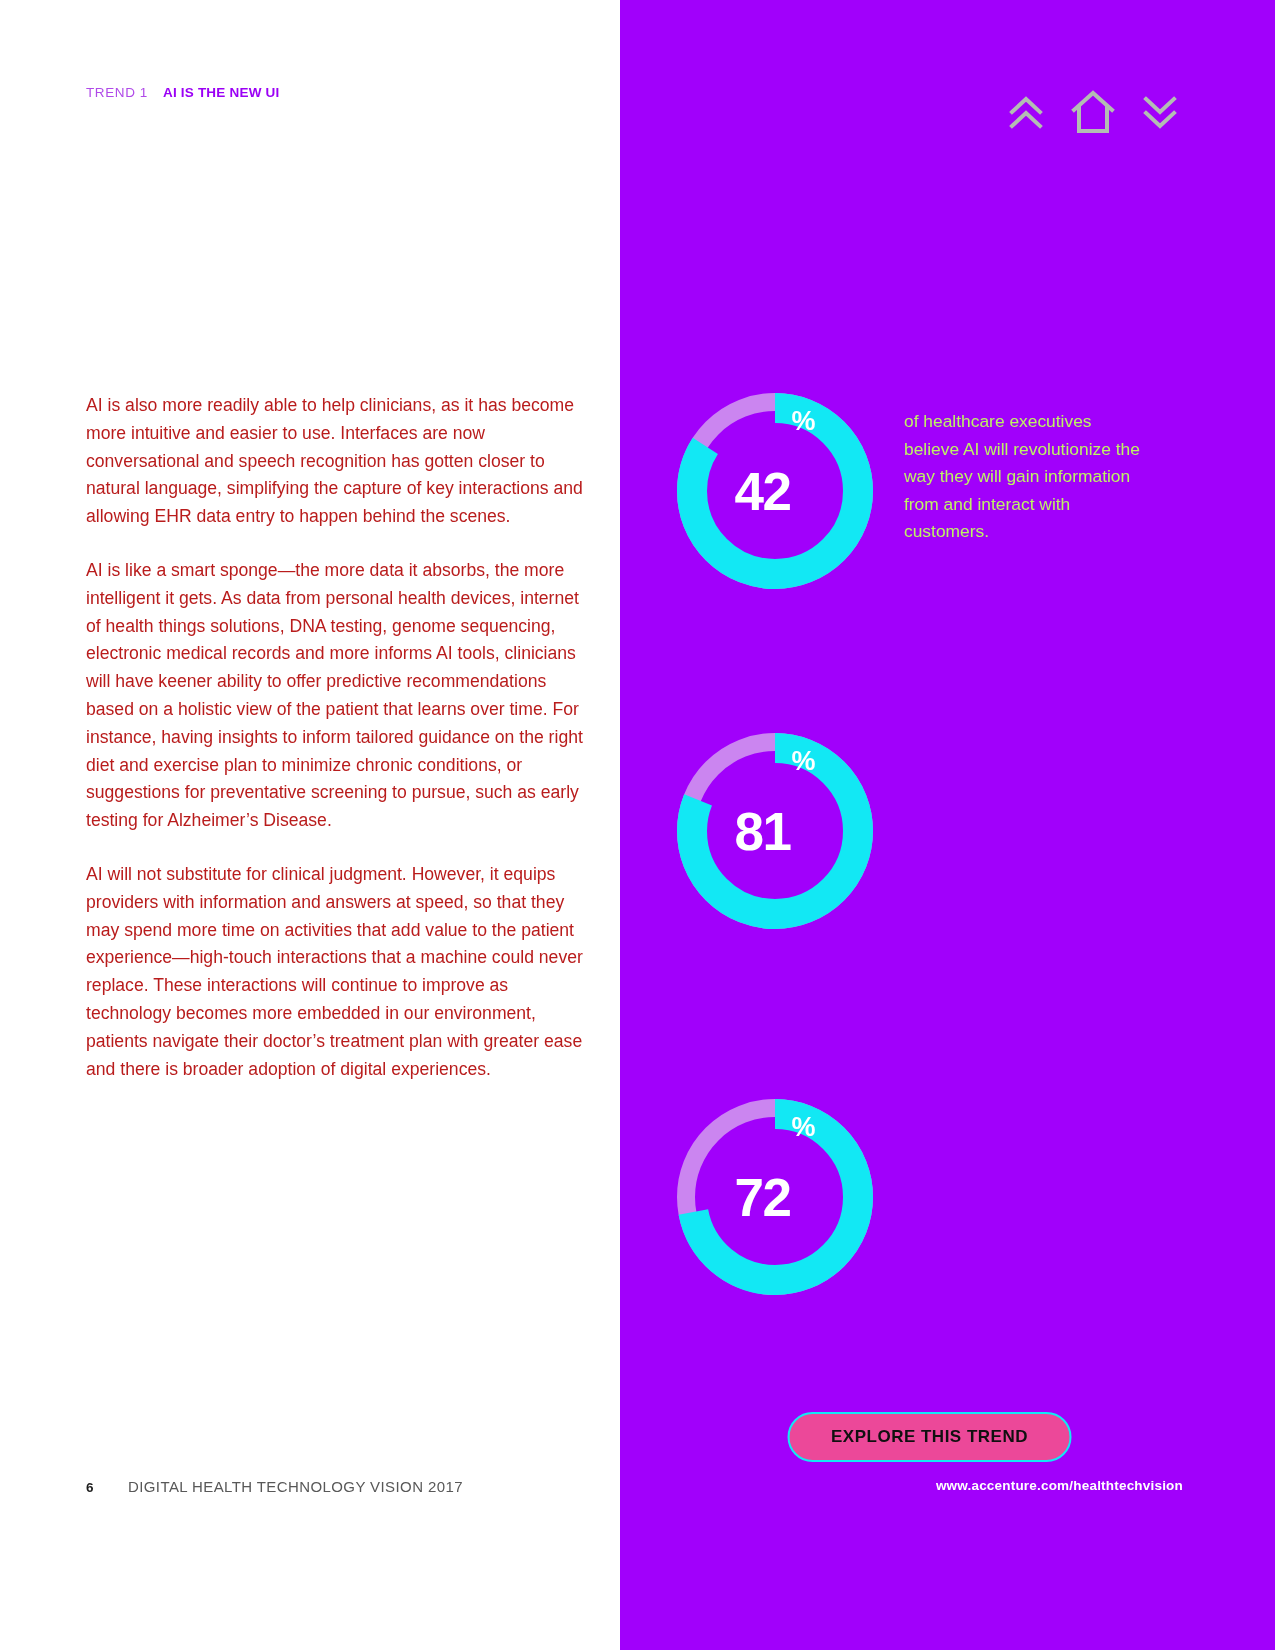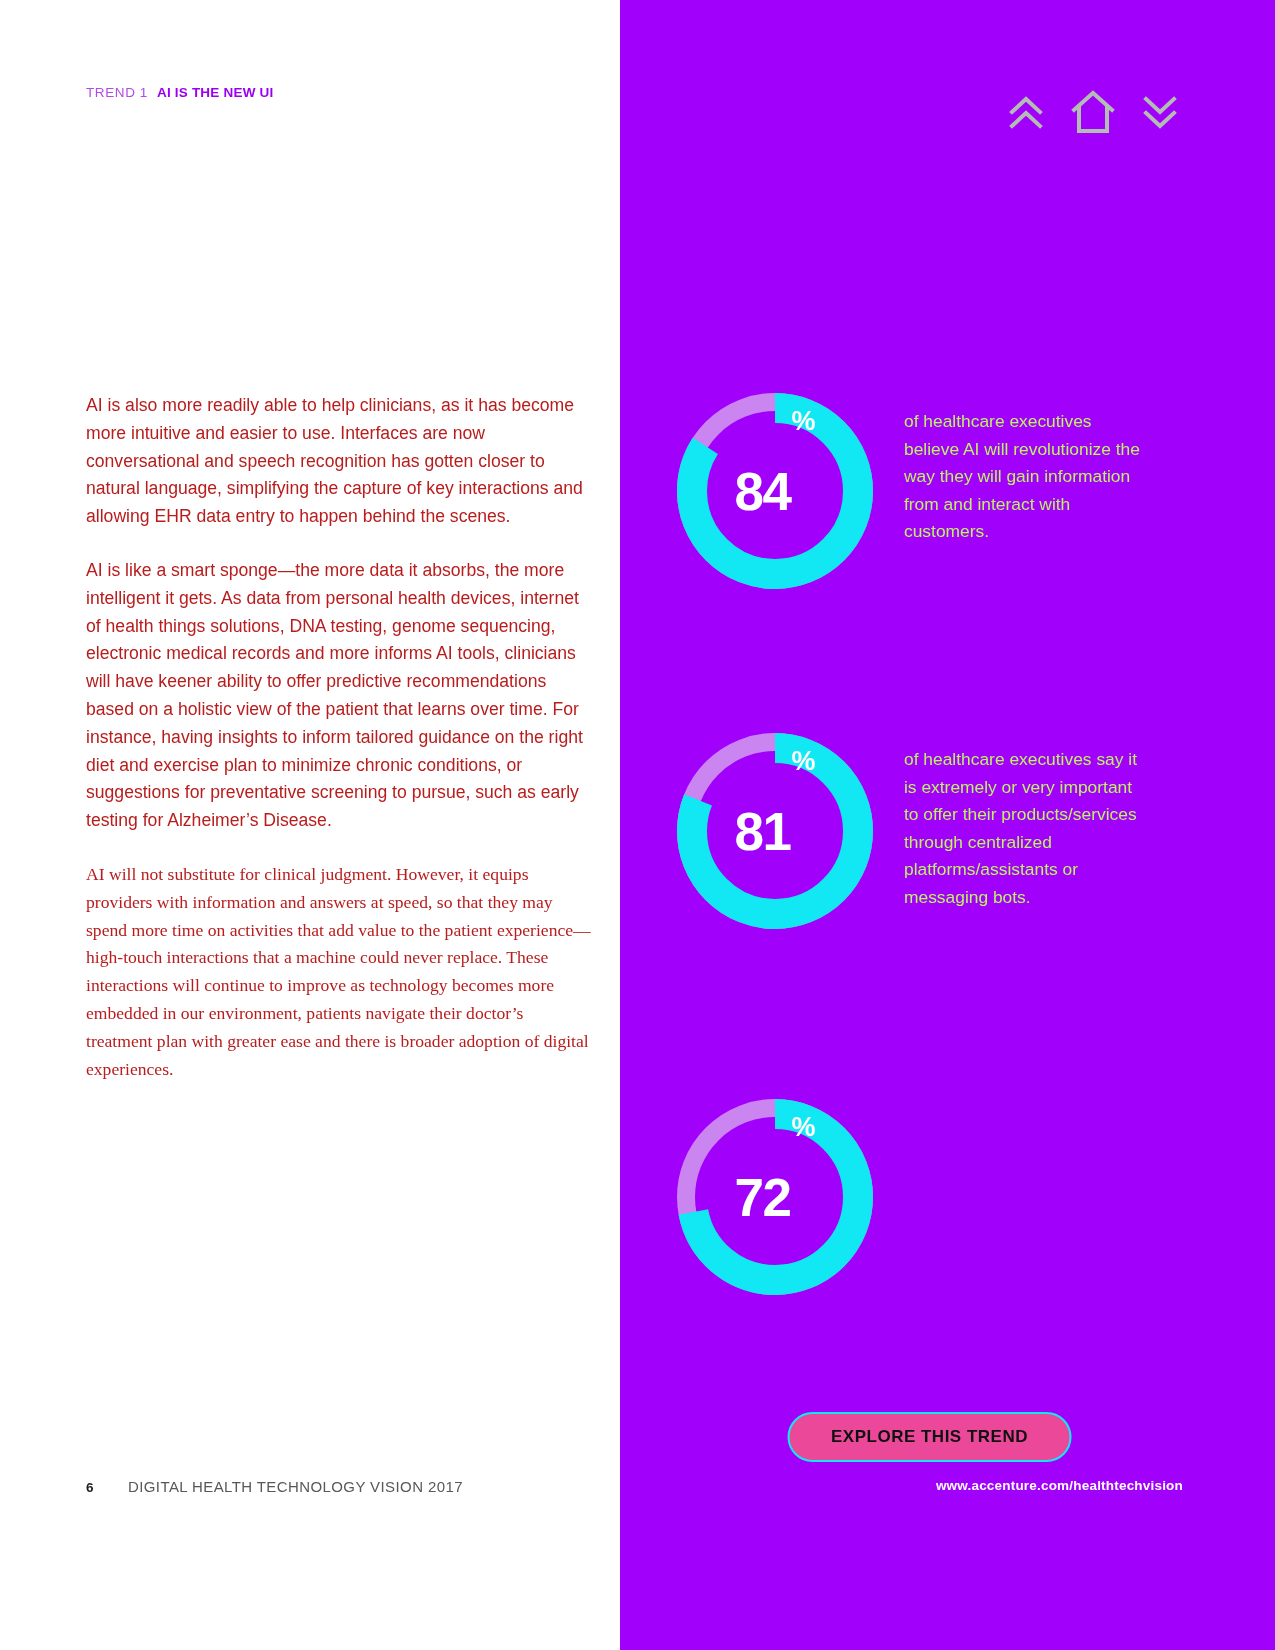--- a/index.html
+++ b/index.html
@@ -37,37 +37,37 @@
     letter-spacing:0.6px;
   }
   .trend-label {
     color:#b04ae8;
     font-weight:400;
   }
   .trend-title {
     color:#9b00f5;
     font-weight:bold;
     letter-spacing:0.2px;
-    margin-left:9px;
+    margin-left:15px;
   }
 
   .body-copy {
     position:absolute;
     left:86px;
     top:392px;
     width:505px;
   }
   .body-copy p {
     font-size:17.6px;
     line-height:27.8px;
     color:#b91c1c;
     margin-bottom:26px;
     font-weight:300;
   }
-  .body-copy p:last-child { margin-bottom:6px;font-family:Liberation Serif, serif; }
+  .body-copy p:last-child { margin-bottom:6px; }
 
   .footer-left {
     position:absolute;
     left:86px;
     top:1478px;
     display:flex;
     align-items:baseline;
     gap:0px;
   }
   .page-num {
@@ -236,39 +236,38 @@
       </span>
     </div>
 
     <div class="stat stat-1">
       <div class="donut-wrap">
         <svg viewBox="0 0 218 218">
           <circle cx="109" cy="109" r="89" fill="none" stroke="#cb85f0" stroke-width="18"></circle>
           <circle class="donut-arc" cx="109" cy="109" r="83" fill="none" stroke="#12e8f4" stroke-width="30" transform="rotate(-90 109 109)" stroke-dasharray="438.06367961656076 521.5043804959057"></circle>
         </svg>
         <div class="donut-value">
-          <span class="donut-num">84</span>
+          <span class="donut-num">42</span>
           <span class="donut-pct">%</span>
         </div>
       </div>
       <div class="stat-caption">of healthcare executives believe AI will revolutionize the way they will gain information from and interact with customers.</div>
     </div>
 
     <div class="stat stat-2">
       <div class="donut-wrap">
         <svg viewBox="0 0 218 218">
           <circle cx="109" cy="109" r="89" fill="none" stroke="#cb85f0" stroke-width="18"></circle>
           <circle class="donut-arc" cx="109" cy="109" r="83" fill="none" stroke="#12e8f4" stroke-width="30" transform="rotate(-90 109 109)" stroke-dasharray="422.41854820168356 521.5043804959057"></circle>
         </svg>
         <div class="donut-value">
           <span class="donut-num">81</span>
           <span class="donut-pct">%</span>
         </div>
       </div>
-      <div class="stat-caption">of healthcare executives say it is extremely or very important to offer their products/services through centralized platforms/assistants or messaging bots.</div>
     </div>
 
     <div class="stat stat-3">
       <div class="donut-wrap">
         <svg viewBox="0 0 218 218">
           <circle cx="109" cy="109" r="89" fill="none" stroke="#cb85f0" stroke-width="18"></circle>
           <circle class="donut-arc" cx="109" cy="109" r="83" fill="none" stroke="#12e8f4" stroke-width="30" transform="rotate(-90 109 109)" stroke-dasharray="375.48315395705214 521.5043804959057"></circle>
         </svg>
         <div class="donut-value">
           <span class="donut-num">72</span>

